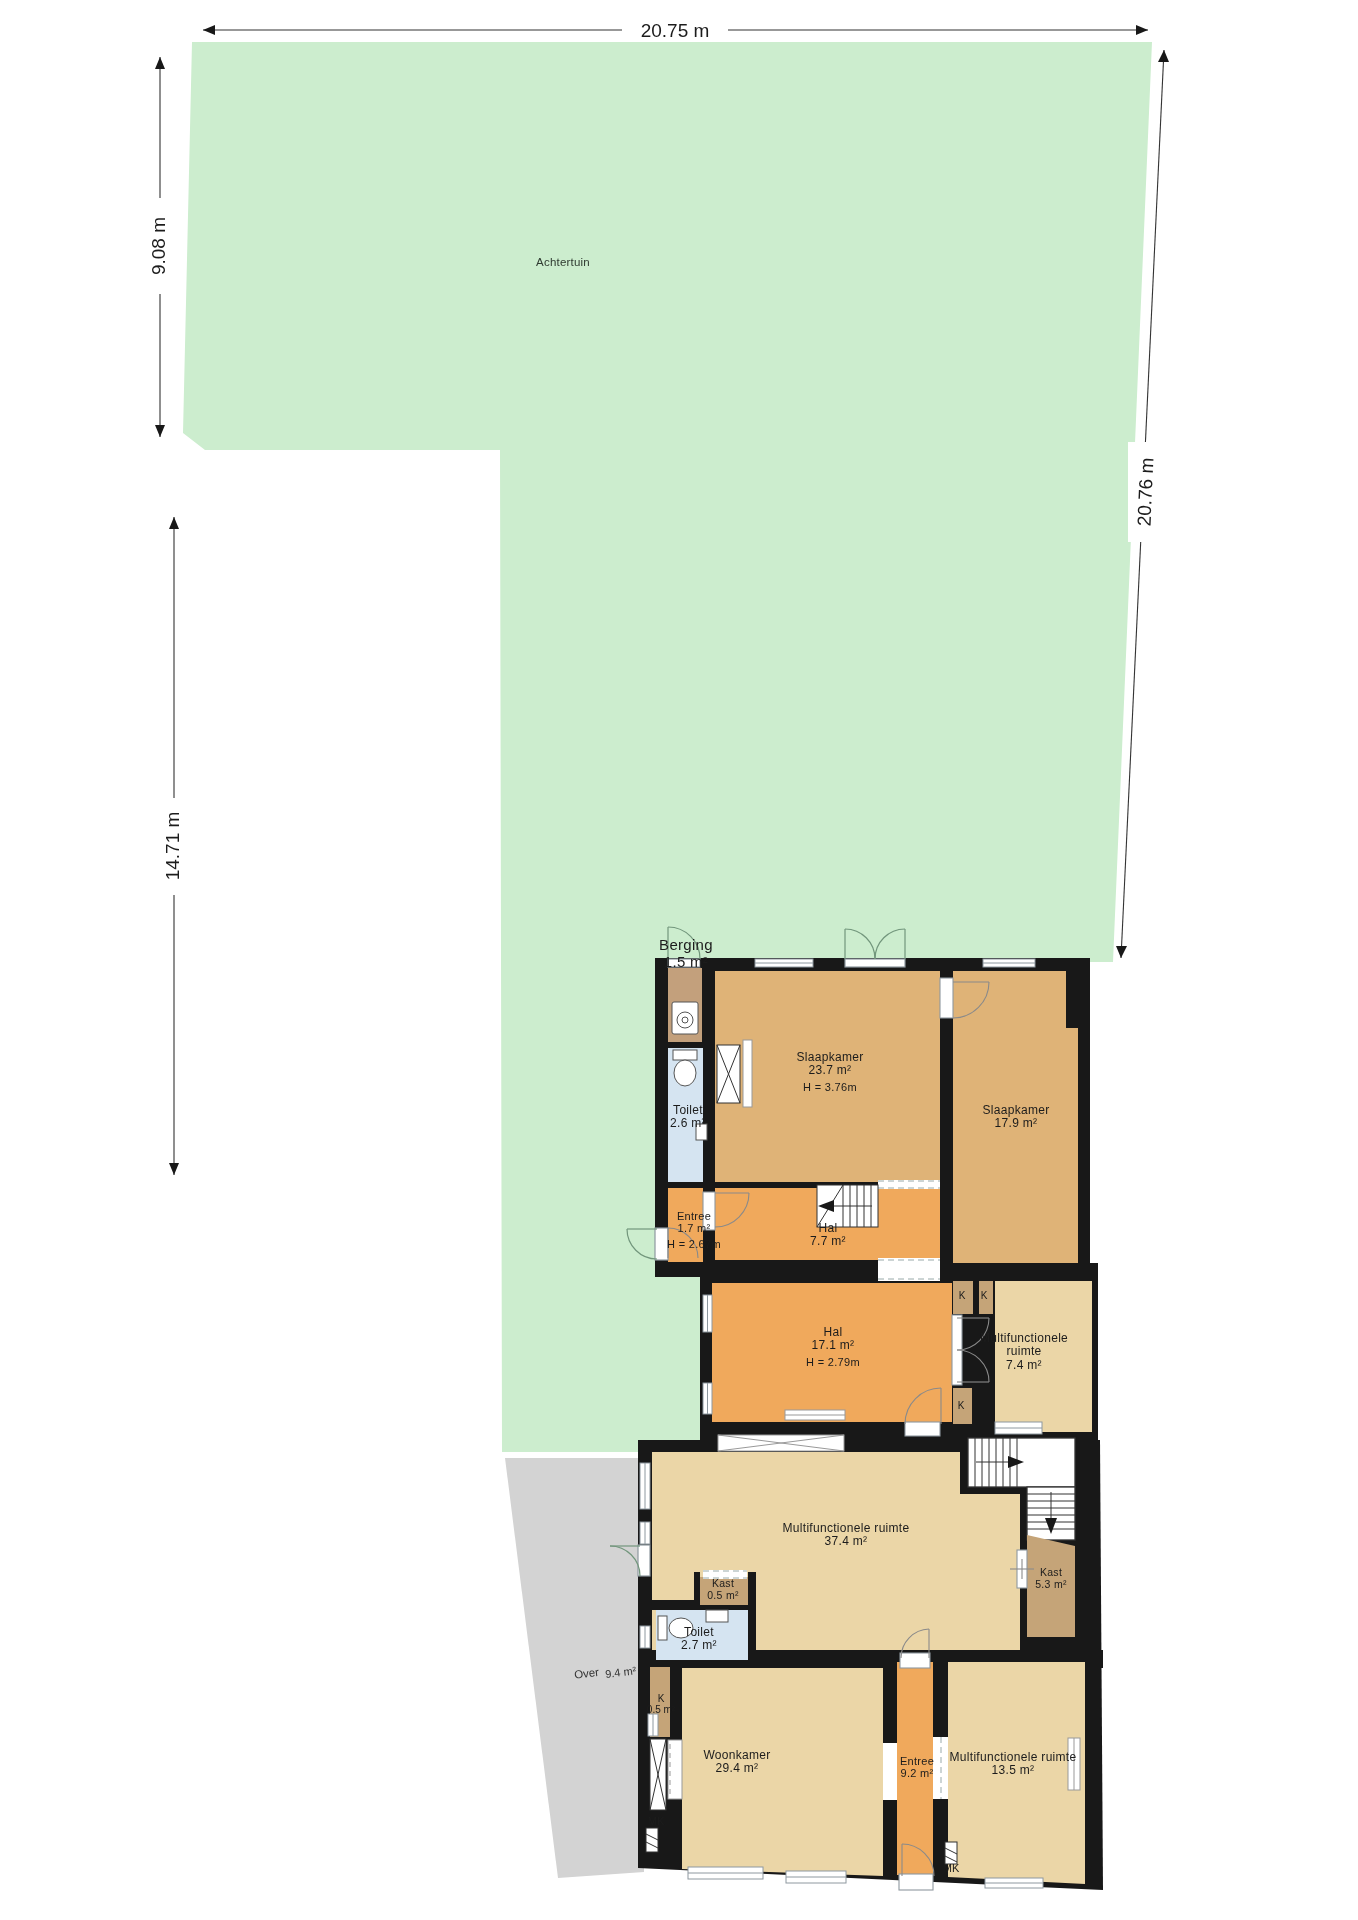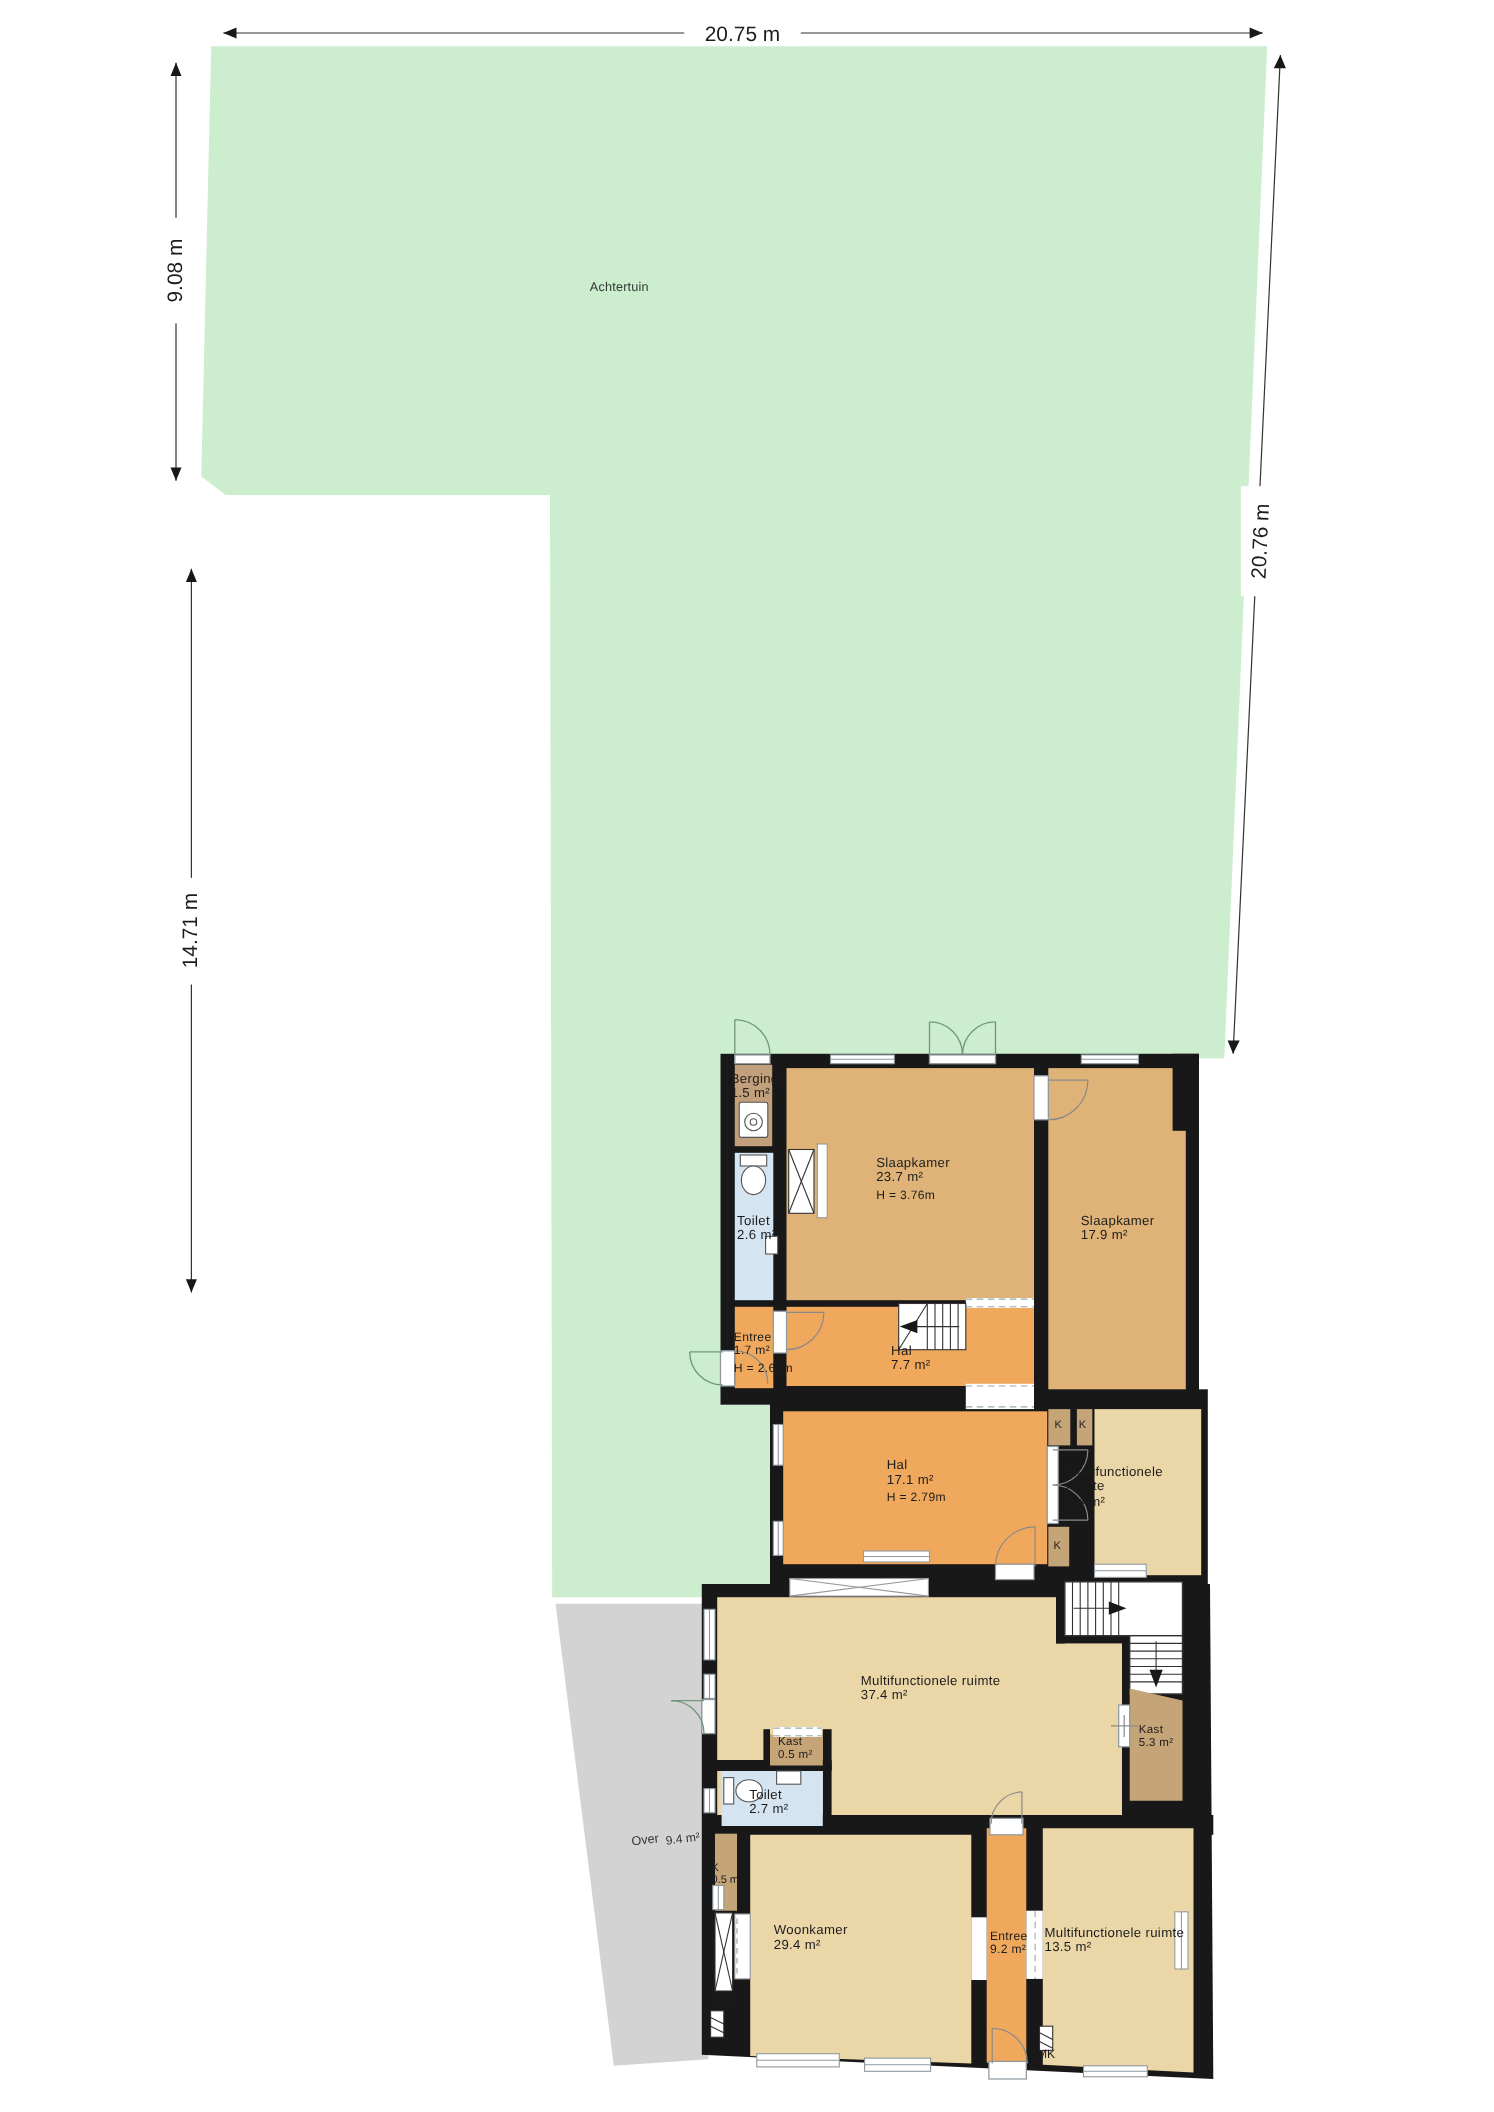--- a/index.html
+++ b/index.html
@@ -1,19 +1,19 @@
 <!DOCTYPE html>
 <html><head>
 <meta charset="utf-8">
 <style>
   html,body{margin:0;padding:0;background:#fff}
   .stage{position:relative;width:1358px;height:1920px;background:#fff;
          font-family:"Liberation Sans",sans-serif;overflow:hidden}
   svg.plan{position:absolute;left:0;top:0}
-  .rlabel{position:absolute;transform:translate(-50%,-50%);text-align:left;
+  .rlabel{position:absolute;transform:translate(-50%,-50%);text-align:center;
           color:#1c1c1c;font-size:12px;line-height:1.12;letter-spacing:.3px;white-space:nowrap}
   .rlabel span{display:block}
   .rlabel .h{margin-top:3px;font-size:11px}
   .rlabel.small{font-size:10px;letter-spacing:0}
   .garden-label{font-size:11.5px;color:#2f3b31;letter-spacing:.2px}
   .over-label{position:absolute;transform:translate(-50%,-50%) rotate(-7deg);
               font-size:11.5px;color:#333;white-space:nowrap}
   .over-label .a{display:inline-block;transform:translateY(3px);margin-left:6px;font-size:11px}
 </style>
 </head>
@@ -265,21 +265,21 @@
     <text x="159" y="252" transform="rotate(-90 159 246)">9.08 m</text>
     <text x="173" y="852" transform="rotate(-90 173 846)">14.71 m</text>
     <text x="1146" y="498" transform="rotate(-87.3 1146 492)">20.76 m</text>
   </g>
 </svg>
 
 <div class="rlabel garden-label" style="left:563px;top:262px">
   <span>Achtertuin</span>
 </div>
 
-<div class="rlabel" style="left:686px;top:988px;font-size:12px">
+<div class="rlabel" style="left:686px;top:954px;font-size:15px">
   <span>Berging</span>
       <span>1.5 m²</span>
 </div>
 <div class="rlabel" style="left:688px;top:1117px">
   <span>Toilet</span>
       <span>2.6 m²</span>
 </div>
 <div class="rlabel" style="left:830px;top:1072px">
   <span>Slaapkamer</span>
       <span>23.7 m²</span>

